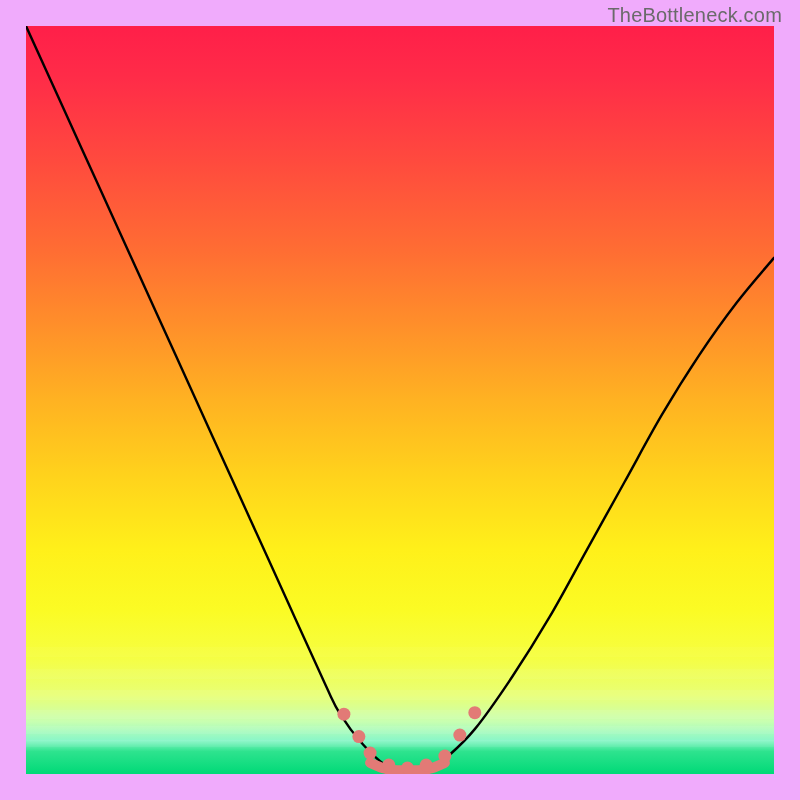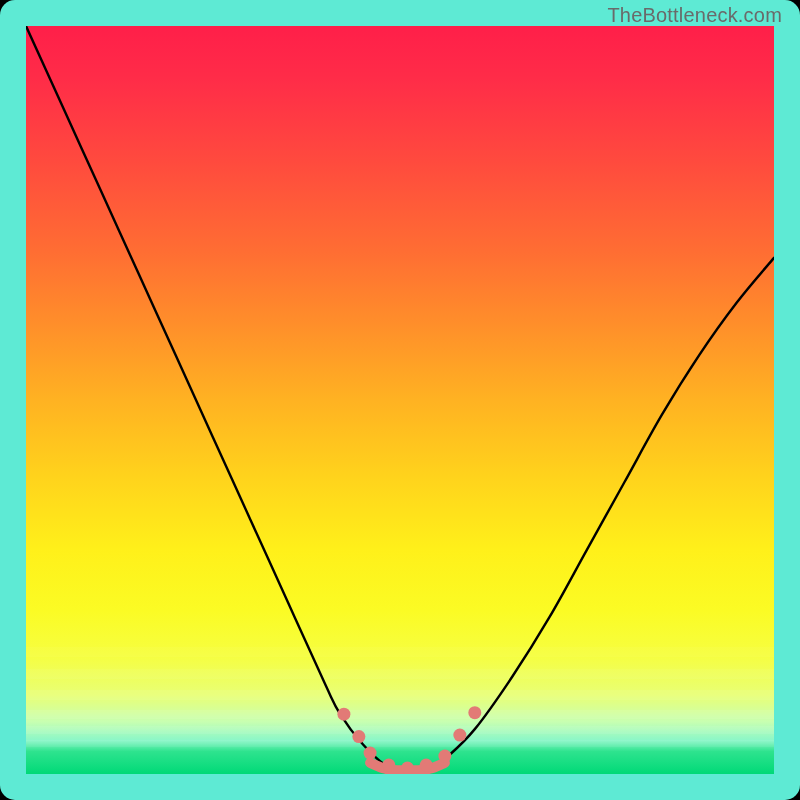--- a/index.html
+++ b/index.html
@@ -7,22 +7,21 @@
     padding: 0;
     width: 800px;
     height: 800px;
     overflow: hidden;
     background: #000;
     font-family: Arial, Helvetica, sans-serif;
   }
   .frame {
     position: absolute;
     inset: 0;
-    background: #5eead4;
-    border-radius: 15px;
+    background: #f0abfc;
   }
   .plot {
     position: absolute;
     left: 26px;
     top: 26px;
     width: 748px;
     height: 748px;
     overflow: hidden;
   }
   .bg-gradient {

